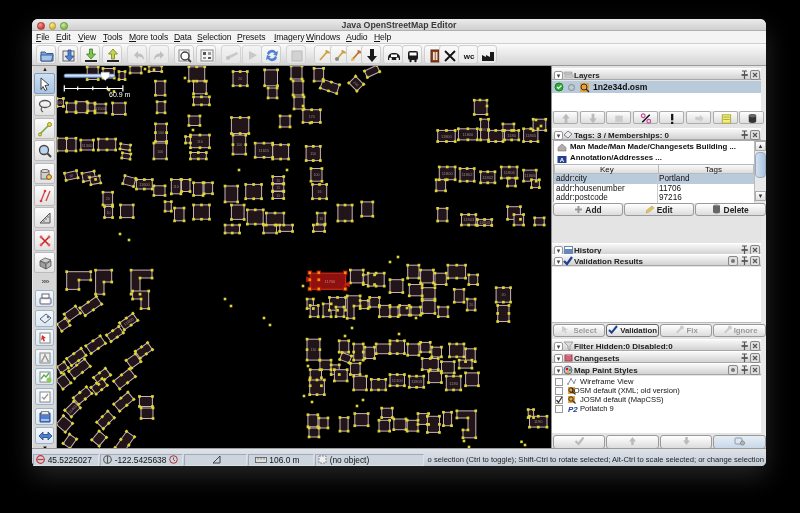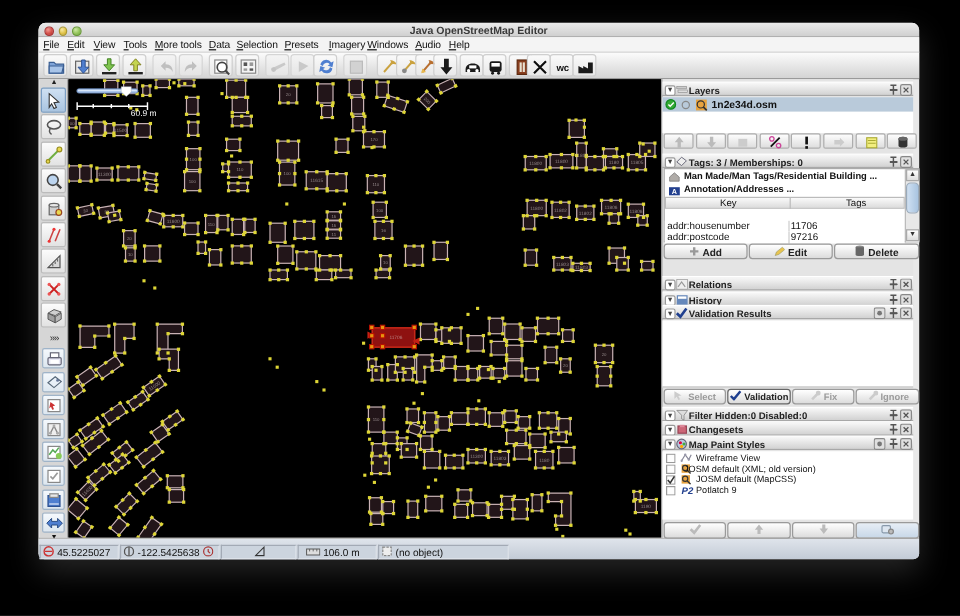--- a/index.html
+++ b/index.html
@@ -2088,29 +2088,34 @@
               <path d="M1.5 5 h6" stroke="#555" stroke-width="1.6"></path>
             </svg></span>
           <span class="clo"><svg width="10" height="10" viewBox="0 0 10 10">
               <rect x="0.5" y="0.5" width="9" height="9" rx="1.5" fill="#e0e0e0" stroke="#888"></rect>
               <path d="M3 3 l4 4 M7 3 l-4 4" stroke="#555" stroke-width="1.1"></path>
             </svg></span>
         </div>
         <div style="position:absolute;top:74px;left:1px;width:213px;height:62px;background:#fff;border:1px solid #aaa"></div>
         <div style="position:absolute;top:75px;left:2px;width:198px;height:12px;font-weight:bold;font-size:7.8px;line-height:12px;white-space:nowrap;overflow:hidden"><svg width="10" height="9" viewBox="0 0 10 9" style="position:absolute;left:3px;top:1.5px">
             <path d="M1 4.5 L5 1 l4 3.5 V8 H1 z" fill="#b0aca8" stroke="#777" stroke-width="0.6"></path>
-          </svg><span style="margin-left:16px">Man Made/Man Tags/Residential Building ...</span></div>
+          </svg><span style="margin-left:16px">Man Made/Man Made/Changesets Building ...</span></div>
         <div style="position:absolute;top:87px;left:2px;width:198px;height:10px;font-weight:bold;font-size:7.8px;line-height:10px;white-space:nowrap;overflow:hidden"><svg width="10" height="9" viewBox="0 0 10 9" style="position:absolute;left:3px;top:1.5px">
             <rect x="0.5" y="1" width="9" height="7" fill="#23408f"></rect>
             <text x="5" y="7" font-size="6" fill="#fff" text-anchor="middle" font-weight="bold">A</text>
           </svg><span style="margin-left:16px">Annotation/Addresses ...</span></div>
         <div style="position:absolute;top:97.5px;left:2px;width:200px;height:10.5px;background:linear-gradient(#fafafa,#dcdcdc);border:1px solid #bbb;font-size:8px;line-height:9.5px">
           <span style="position:absolute;left:45px">Key</span>
           <span style="position:absolute;left:150px">Tags</span>
           <span style="position:absolute;left:103px;top:0;width:1px;height:9.5px;background:#bbb"></span>
+        </div>
+        <div style="position:absolute;top:108px;left:2px;width:200px;height:9.5px;background:#b9cada;font-size:8.2px;line-height:9.5px">
+          <span style="position:absolute;left:2px">addr:city</span>
+          <span style="position:absolute;left:105px">Portland</span>
+          <span style="position:absolute;left:103px;top:0;width:1px;height:9.5px;background:#ccc"></span>
         </div>
         <div style="position:absolute;top:117.5px;left:2px;width:200px;height:9.5px;background:#fff;font-size:8.2px;line-height:9.5px">
           <span style="position:absolute;left:2px">addr:housenumber</span>
           <span style="position:absolute;left:105px">11706</span>
           <span style="position:absolute;left:103px;top:0;width:1px;height:9.5px;background:#ccc"></span>
         </div>
         <div style="position:absolute;top:127.0px;left:2px;width:200px;height:9.5px;background:#fff;font-size:8.2px;line-height:9.5px">
           <span style="position:absolute;left:2px">addr:postcode</span>
           <span style="position:absolute;left:105px">97216</span>
           <span style="position:absolute;left:103px;top:0;width:1px;height:9.5px;background:#ccc"></span>
@@ -2123,36 +2128,20 @@
         <div class="abtn" style="top:136.5px;left:1px;width:70px"><svg width="9" height="9" viewBox="0 0 9 9" style="vertical-align:-1px">
             <path d="M3.5 1 h2 v2.5 H8 v2 H5.5 V8 h-2 V5.5 H1 v-2 h2.5 z" fill="#999"></path>
           </svg> Add</div>
         <div class="abtn" style="top:136.5px;left:72px;width:70px"><svg width="9" height="9" viewBox="0 0 9 9" style="vertical-align:-1px">
             <path d="M1 8 l1 -3 5 -4 2 2 -5 4 z" fill="#e8c44f" stroke="#996" stroke-width="0.5"></path>
           </svg> Edit</div>
         <div class="abtn" style="top:136.5px;left:143px;width:71px"><svg width="9" height="10" viewBox="0 0 9 10" style="vertical-align:-1px">
             <ellipse cx="4.5" cy="2" rx="3.5" ry="1.4" fill="#888"></ellipse>
             <path d="M1 2 v6 a3.5 1.4 0 0 0 7 0 V2" fill="#666"></path>
           </svg> Delete</div>
-        <div class="ph" style="top:164px">
-          <span class="col">▾</span>
-          <span class="ico"><svg width="11" height="10" viewBox="0 0 11 10">
-              <rect x="1" y="1" width="9" height="8" fill="#eee" stroke="#999" stroke-width="0.6"></rect>
-              <path d="M2 7 L5 3 l3 4" stroke="#999" fill="none"></path>
-            </svg></span>
-          <b>Relations</b>
-          <span class="pin"><svg width="10" height="10" viewBox="0 0 10 10">
-              <path d="M2 1 h5 M4.5 1 v4 M2 5 h6 M4.5 5 v4" stroke="#555" stroke-width="1.2"></path>
-              <path d="M1.5 5 h6" stroke="#555" stroke-width="1.6"></path>
-            </svg></span>
-          <span class="clo"><svg width="10" height="10" viewBox="0 0 10 10">
-              <rect x="0.5" y="0.5" width="9" height="9" rx="1.5" fill="#e0e0e0" stroke="#888"></rect>
-              <path d="M3 3 l4 4 M7 3 l-4 4" stroke="#555" stroke-width="1.1"></path>
-            </svg></span>
-        </div>
         <div class="ph" style="top:177px">
           <span class="col">▾</span>
           <span class="ico"><svg width="11" height="10" viewBox="0 0 11 10">
               <rect x="1" y="1" width="9" height="8" fill="#6688bb"></rect>
               <rect x="2" y="2" width="7" height="2" fill="#fff"></rect>
             </svg></span>
           <b>History</b>
           <span class="pin"><svg width="10" height="10" viewBox="0 0 10 10">
               <path d="M2 1 h5 M4.5 1 v4 M2 5 h6 M4.5 5 v4" stroke="#555" stroke-width="1.2"></path>
               <path d="M1.5 5 h6" stroke="#555" stroke-width="1.6"></path>
@@ -2321,14 +2310,15 @@
         <div class="seg" style="left:152px;width:63px"><span style="margin-left:27px"><svg width="10" height="9" viewBox="0 0 10 9" style="vertical-align:-1.5px">
               <path d="M1 8 L8 1 L8 8 z" fill="none" stroke="#333" stroke-width="0.9"></path>
             </svg></span></div>
         <div class="seg" style="left:216px;width:66px"><span style="margin-left:6px"><svg width="12" height="8" viewBox="0 0 12 8" style="vertical-align:-1px">
               <rect x="0.5" y="1.5" width="11" height="5" fill="#ddd" stroke="#555" stroke-width="0.8"></rect>
               <path d="M3 1.5 v2 M6 1.5 v2 M9 1.5 v2" stroke="#555" stroke-width="0.7"></path>
             </svg> 106.0 m</span></div>
         <div class="seg" style="left:283px;width:109px">&nbsp;<svg width="9" height="9" viewBox="0 0 9 9" style="vertical-align:-1.5px">
             <rect x="1" y="1" width="7" height="7" fill="#eee" stroke="#888" stroke-dasharray="2 1"></rect>
           </svg> (no object)</div>
+        <div style="position:absolute;right:2px;top:6px;font-size:7.6px;color:#222;white-space:nowrap">o selection (Ctrl to toggle); Shift-Ctrl to rotate selected; Alt-Ctrl to scale selected; or change selection</div>
       </div>
  </div>
 </div>
 </body></html>

